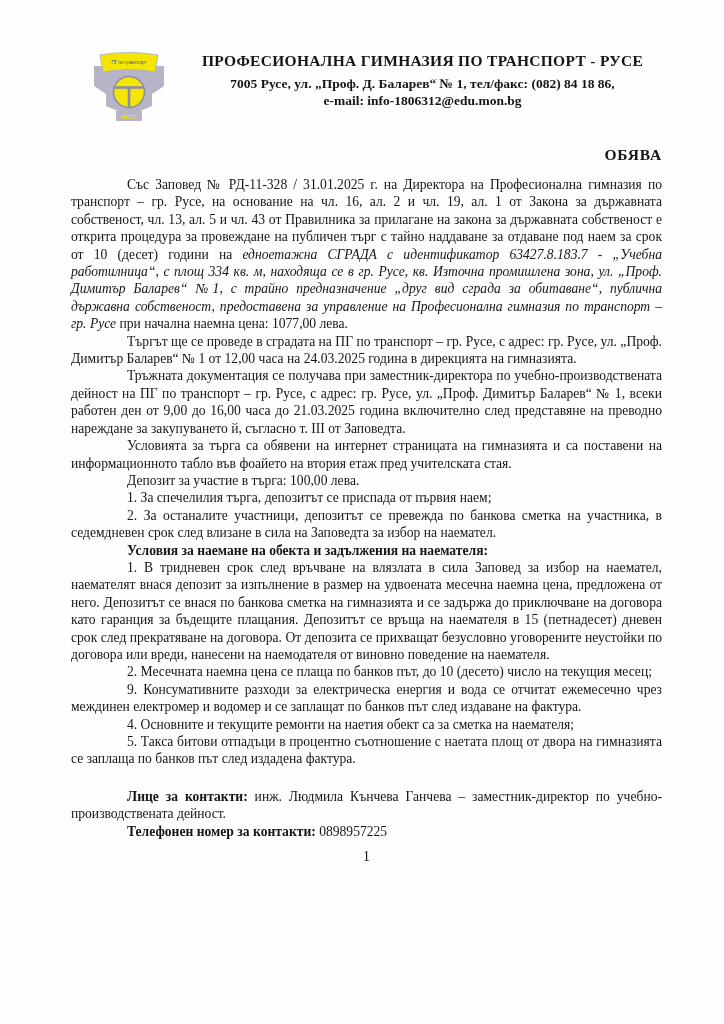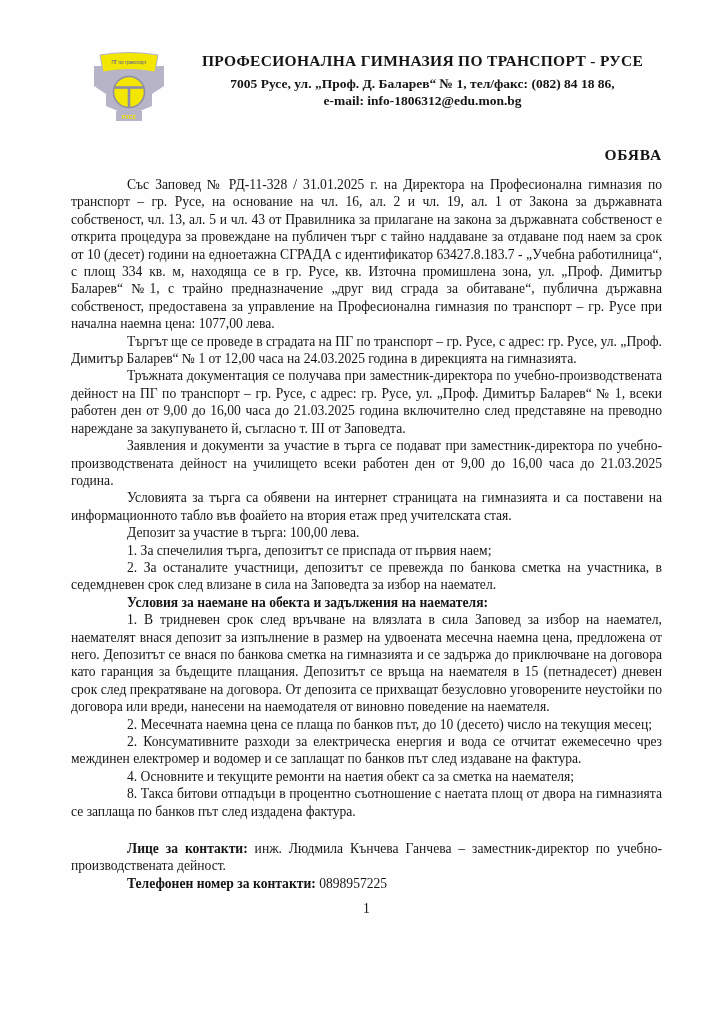--- a/index.html
+++ b/index.html
@@ -36,21 +36,21 @@
     font-size: 15.5px;
     font-weight: bold;
     letter-spacing: 0.8px;
     margin: 16px 0 12px 0;
   }
   
   .doc-body { font-size: 13.6px; line-height: 17.4px; text-align: justify; }
   .doc-body p { margin: 0; text-indent: 56px; }
   .doc-body p.spaced { margin-top: 20px; }
   .bold { font-weight: bold; }
-  .italic { }
+  .italic { font-style: italic; }
   
   .page-number {
     text-align: center;
     font-size: 13.6px;
     margin-top: 9px;
   }
 </style>
 </head>
 <body>
 
@@ -80,30 +80,29 @@
     </div>
   </header>
 
   <h1 class="doc-title">ОБЯВА</h1>
 
   <main class="doc-body">
 
   <p><span>Със Заповед № РД-11-328 / 31.01.2025 г. на Директора на Професионална гимназия по транспорт – гр. Русе, на основание на чл. 16, ал. 2 и чл. 19, ал. 1 от Закона за държавната собственост, чл. 13, ал. 5 и чл. 43 от Правилника за прилагане на закона за държавната собственост е открита процедура за провеждане на публичен търг с тайно наддаване за отдаване под наем за срок от 10 (десет) години на </span><span class="italic">едноетажна СГРАДА с идентификатор 63427.8.183.7 - „Учебна работилница“, с площ 334 кв. м, находяща се в гр. Русе, кв. Източна промишлена зона, ул. „Проф. Димитър Баларев“ №1, с трайно предназначение „друг вид сграда за обитаване“, публична държавна собственост, предоставена за управление на Професионална гимназия по транспорт – гр. Русе</span><span> при начална наемна цена: 1077,00 лева.</span></p>
       <p><span>Търгът ще се проведе в сградата на ПГ по транспорт – гр. Русе, с адрес: гр. Русе, ул. „Проф. Димитър Баларев“ № 1 от 12,00 часа на 24.03.2025 година в дирекцията на гимназията.</span></p>
       <p><span>Тръжната документация се получава при заместник-директора по учебно-производствената дейност на ПГ по транспорт – гр. Русе, с адрес: гр. Русе, ул. „Проф. Димитър Баларев“ № 1, всеки работен ден от 9,00 до 16,00 часа до 21.03.2025 година включително след представяне на преводно нареждане за закупуването й, съгласно т. III от Заповедта.</span></p>
-      <p><span>Заявления и документи за участие в търга се подават при заместник-директора по учебно-производствената дейност на училището всеки работен ден от 9,00 до 16,00 часа до 21.03.2025 година.</span></p>
       <p><span>Условията за търга  са обявени на интернет страницата на гимназията и са поставени на информационното табло във фоайето на втория етаж пред учителската стая.</span></p>
       <p><span>Депозит за участие в търга: 100,00 лева.</span></p>
       <p><span>1. За спечелилия търга, депозитът се приспада от първия наем;</span></p>
       <p><span>2. За останалите участници, депозитът се превежда по банкова сметка на участника, в седемдневен срок след влизане в сила на Заповедта за избор на наемател.</span></p>
       <p><span class="bold">Условия за наемане на обекта и задължения на наемателя:</span></p>
       <p><span>1. В тридневен срок след връчване на влязлата в сила Заповед за избор на наемател, наемателят внася депозит за изпълнение в размер на удвоената месечна наемна цена, предложена от него. Депозитът се внася по банкова сметка на гимназията и се задържа до приключване на договора като гаранция за бъдещите плащания. Депозитът се връща на наемателя в 15 (петнадесет) дневен срок след прекратяване на договора. От депозита се прихващат безусловно уговорените неустойки по договора или вреди, нанесени на наемодателя от виновно поведение на наемателя.</span></p>
       <p><span>2. Месечната наемна цена се плаща по банков път, до 10 (десето) число на текущия месец;</span></p>
-      <p><span>2. Консумативните разходи за електрическа енергия и вода се отчитат ежемесечно чрез междинен електромер и водомер и се заплащат по банков път след издаване на фактура.</span></p>
+      <p><span>9. Консумативните разходи за електрическа енергия и вода се отчитат ежемесечно чрез междинен електромер и водомер и се заплащат по банков път след издаване на фактура.</span></p>
       <p><span>4. Основните и текущите ремонти на наетия обект са за сметка на наемателя;</span></p>
-      <p><span>8. Такса битови отпадъци в процентно съотношение с наетата площ от двора на гимназията се заплаща по банков път след издадена фактура.</span></p>
+      <p><span>5. Такса битови отпадъци в процентно съотношение с наетата площ от двора на гимназията се заплаща по банков път след издадена фактура.</span></p>
       <p class="spaced"><span class="bold">Лице за контакти:</span><span> инж. Людмила Кънчева Ганчева – заместник-директор по учебно-производствената дейност.</span></p>
       <p><span class="bold">Телефонен номер за контакти:</span><span> 0898957225</span></p>
     </main>
 
   <footer class="page-number">1</footer>
 
 </div>
 
 </body></html>

